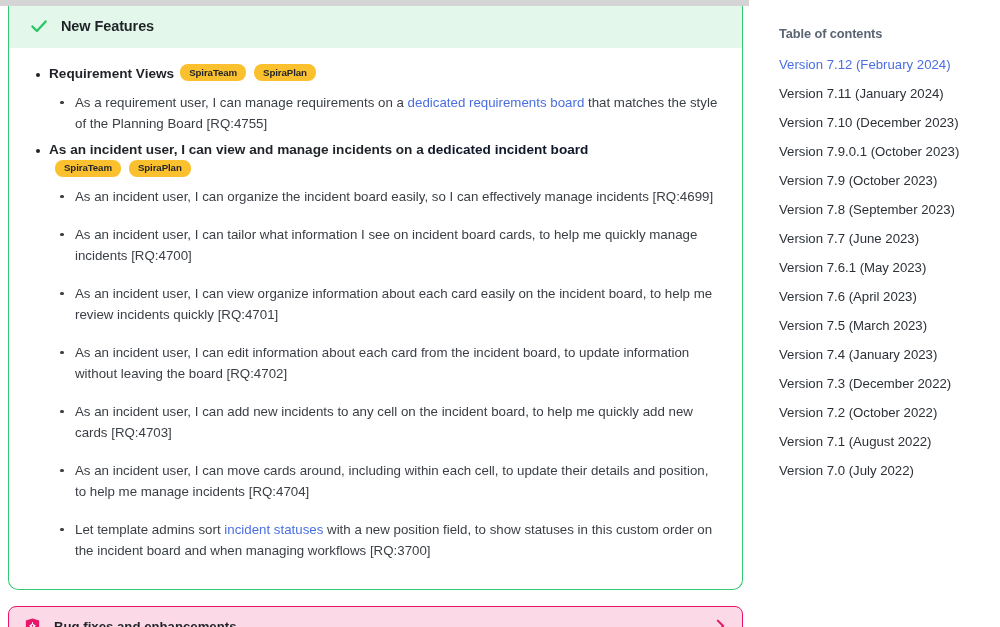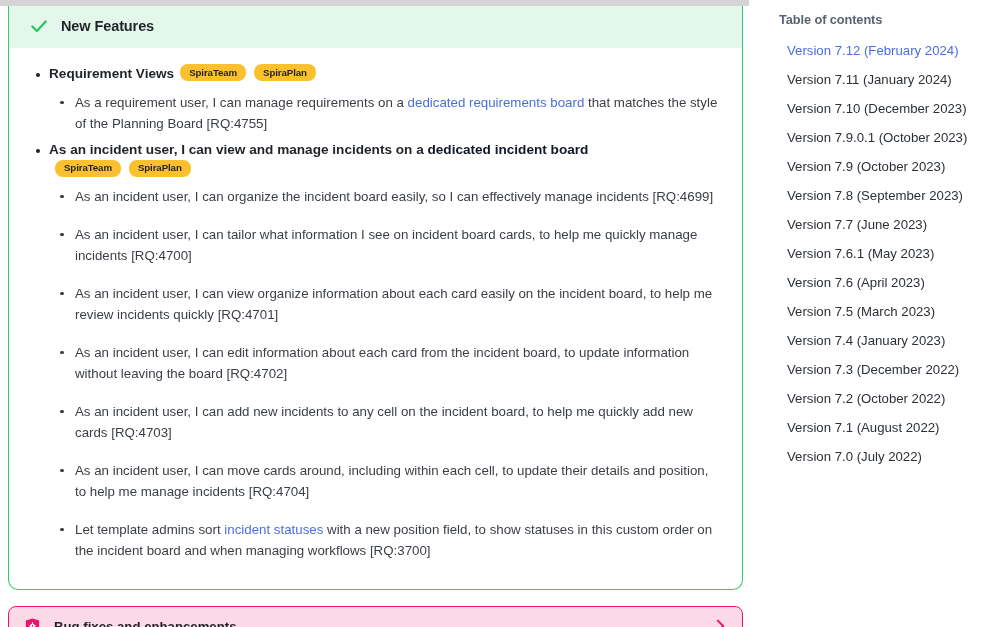--- a/index.html
+++ b/index.html
@@ -133,31 +133,31 @@
     flex: 1;
   }
   .chev {
     width: 11px; height: 18px;
     flex: none;
   }
 
   
   .toc {
     position: absolute;
-    top: 12px; left: 779px;
+    top: 26px; left: 779px;
     width: 215px;
   }
   .toc-heading {
     font-size: 12.8px;
     font-weight: bold;
     color: #5a6472;
     margin-bottom: 16px;
     letter-spacing: -0.1px;
   }
-  .toc-list { list-style: none; margin: 8px; padding: 0; }
+  .toc-list { list-style: none; margin: 0; padding: 0; }
   .toc-list li { margin-bottom: 13.2px; }
   .toc-link {
     font-size: 13.2px;
     color: #2b3137;
     text-decoration: none;
     display: block;
     line-height: 1.2;
     white-space: nowrap;
   }
   .toc-link.active { color: #4a6ee0; }

